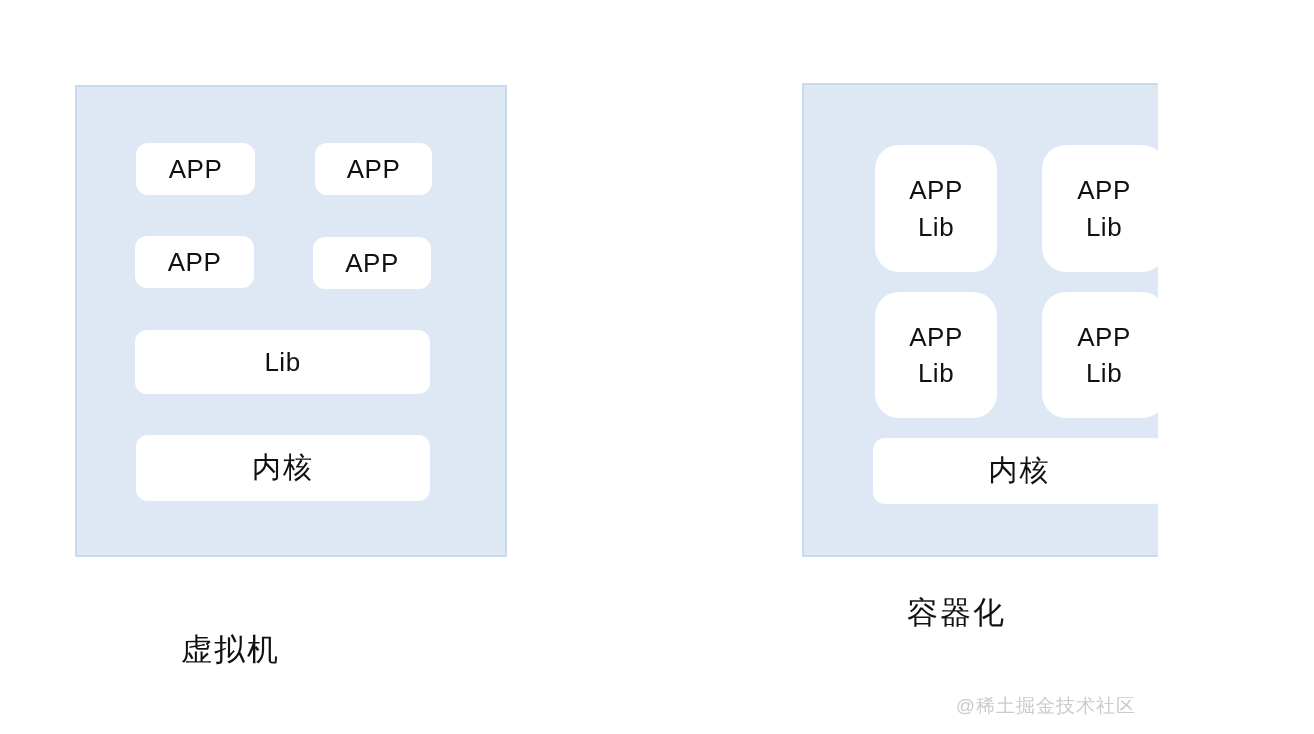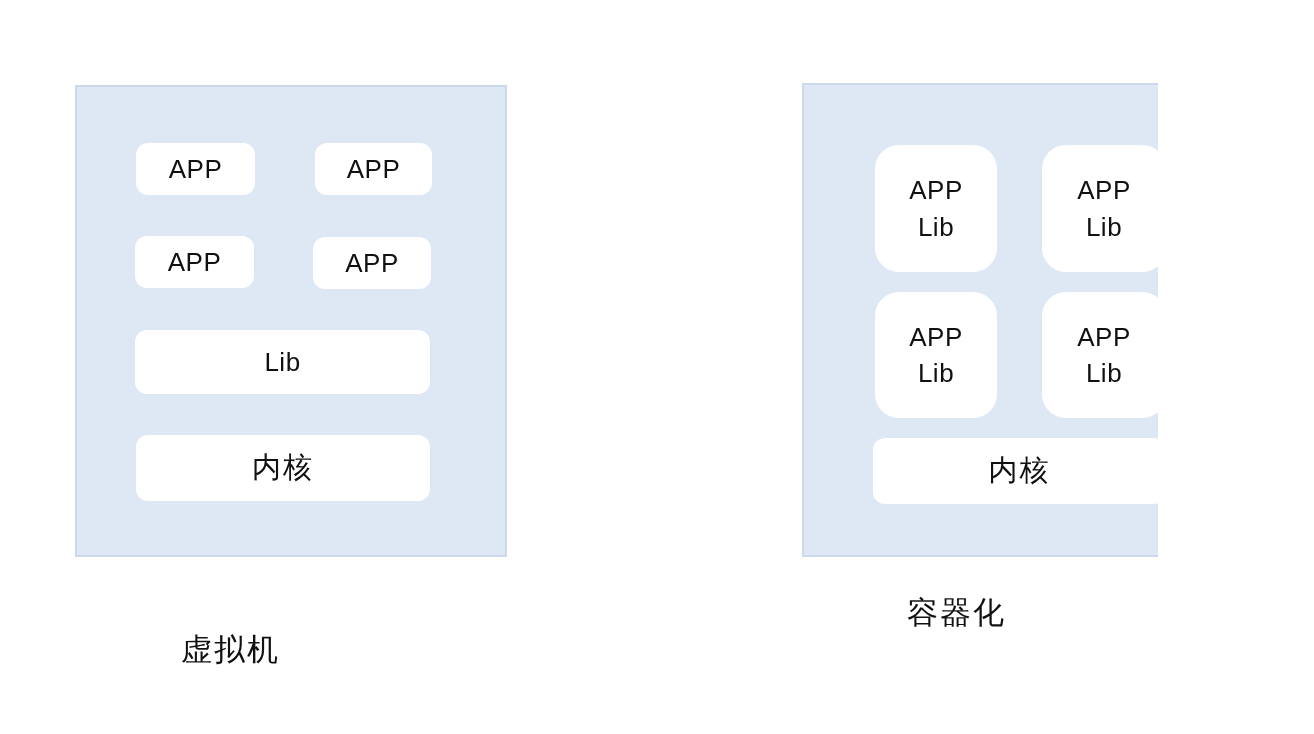--- a/index.html
+++ b/index.html
@@ -126,14 +126,15 @@
       <span>Lib</span>
     </div>
     <div class="box r-kern kernel-box">
       <span>内核</span>
     </div>
   </div>
 
   <div class="panel-label label-left">虚拟机</div>
   <div class="panel-label label-right">容器化</div>
 
+  <div class="watermark">@稀土掘金技术社区</div>
 
 </div>
 
 </body></html>

